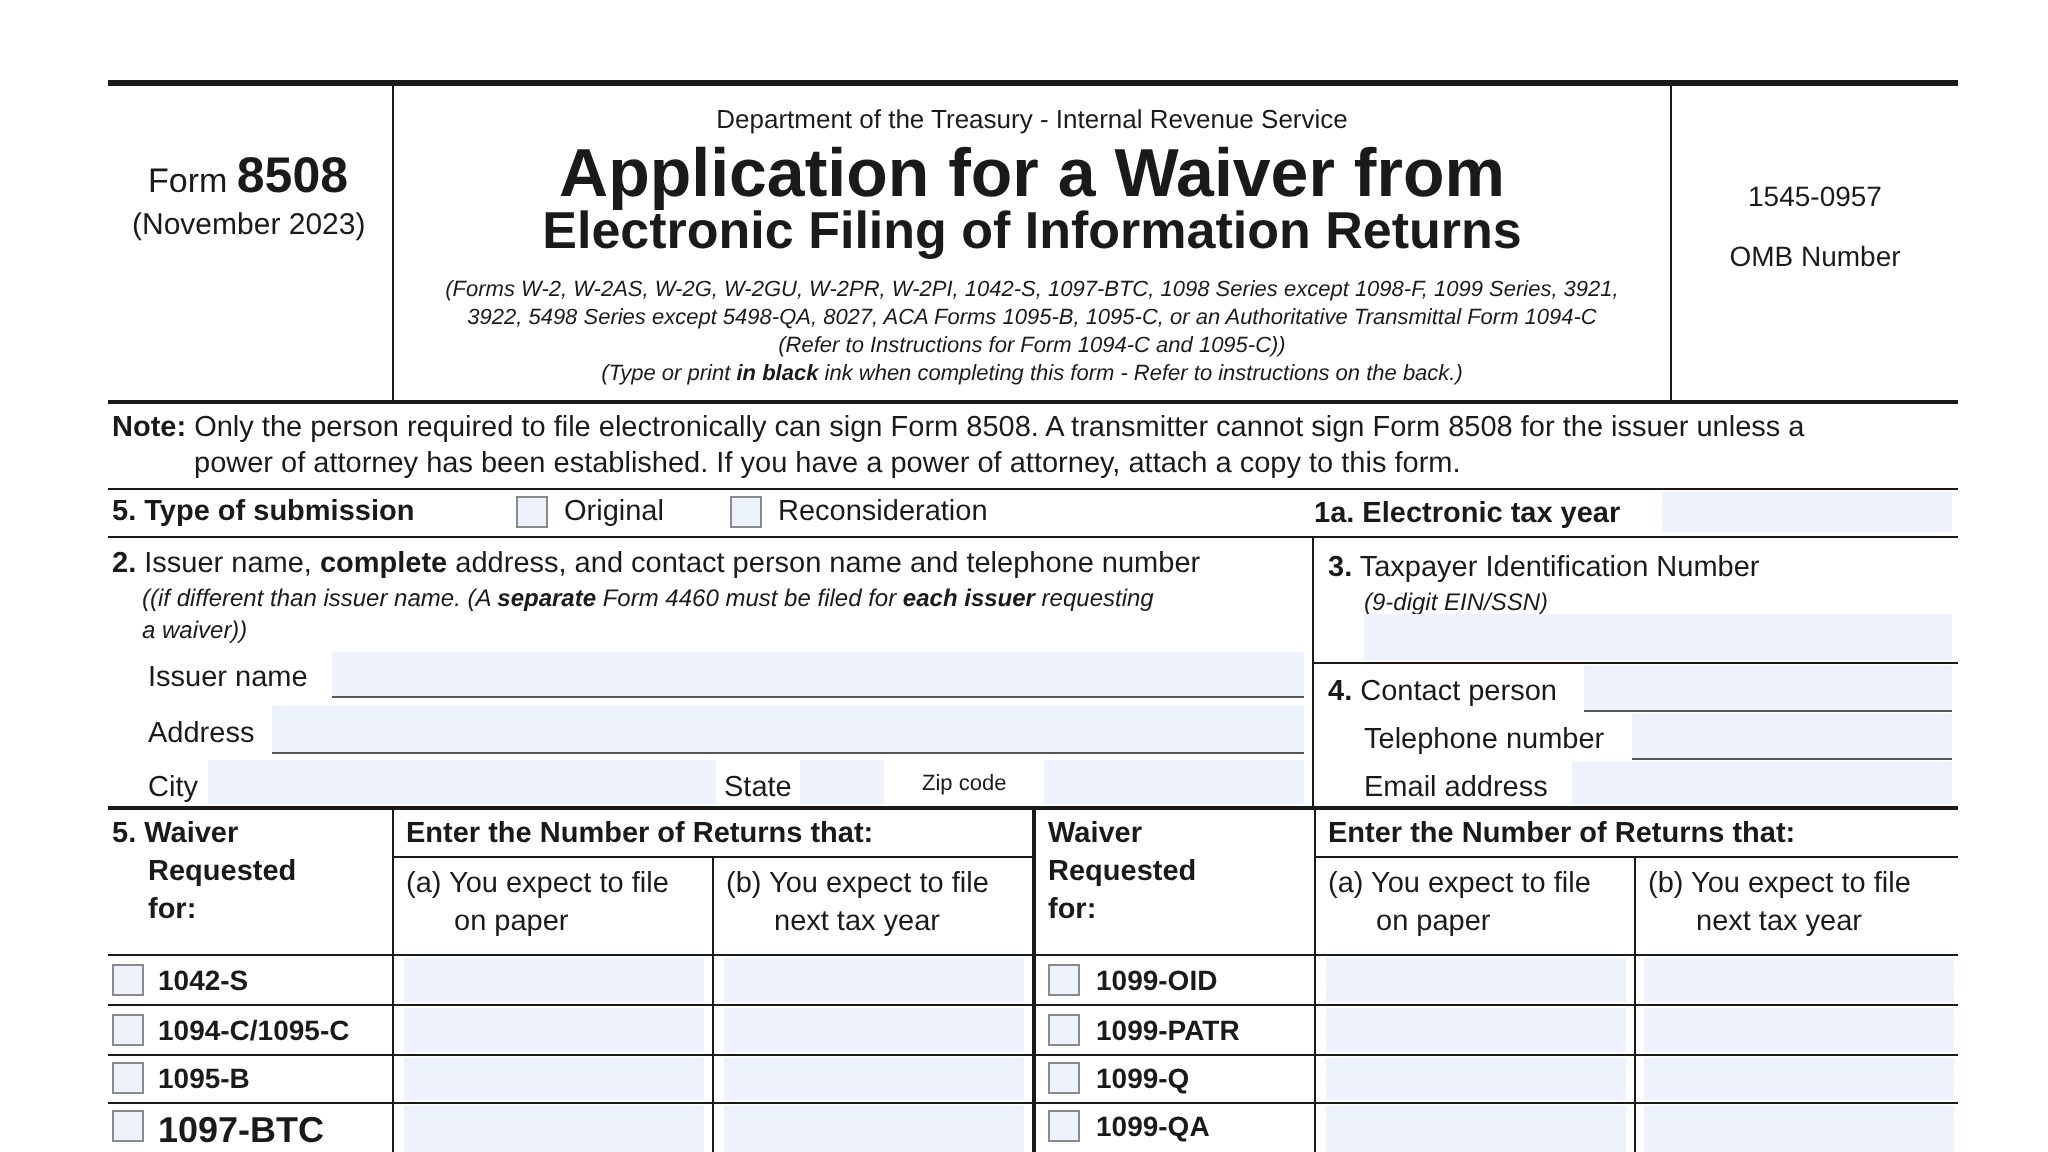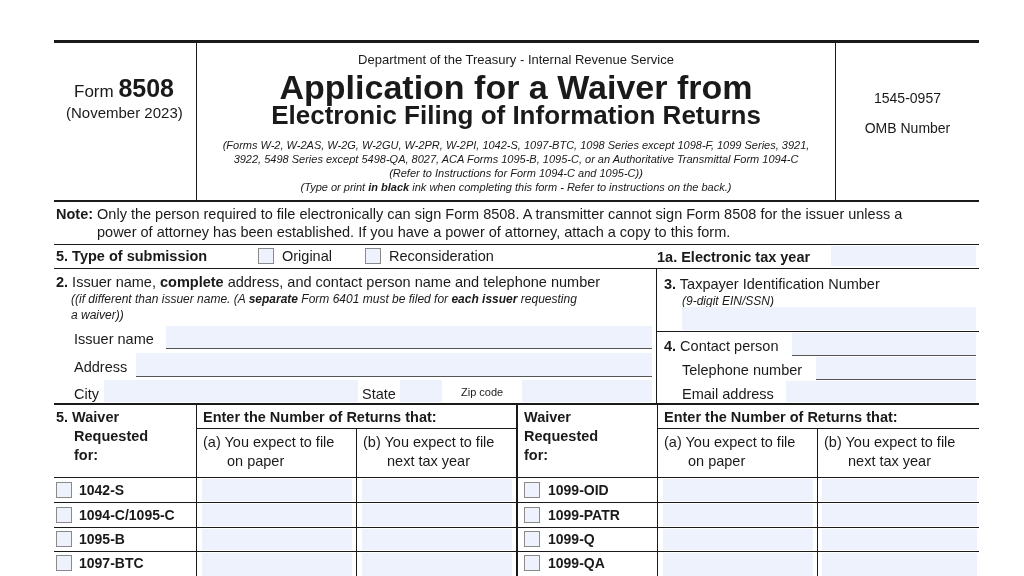--- a/index.html
+++ b/index.html
@@ -60,21 +60,21 @@
   <span></span>
 </div>
 <div class="hline" style="left:54px;top:268px;width:925px;height:1px;"></div>
 
 <div class="vline" style="left:656px;top:269px;width:1px;height:134px;"></div>
 
 <div class="t" style="left:56px;top:274px;font-size:14.5px;">
   <span class="b">2.</span><span> Issuer name, </span><span class="b">complete</span><span> address, and contact person name and telephone number</span>
 </div>
 <div class="t i" style="left:71px;top:292px;font-size:12px;">
-  <span>((if different than issuer name. (A </span><span class="b">separate</span><span> Form 6401 must be filed for </span><span class="b">each issuer</span><span> requesting</span>
+  <span>((if different than issuer name. (A </span><span class="b">separate</span><span> Form 4460 must be filed for </span><span class="b">each issuer</span><span> requesting</span>
 </div>
 <div class="t i" style="left:71px;top:308px;font-size:12px;">a waiver))</div>
 
 <div class="t" style="left:74px;top:331px;font-size:14.5px;">Issuer name</div>
 <div class="field" style="left:166px;top:326px;width:486px;height:22px;"><span></span></div>
 <div class="uline" style="left:166px;top:348px;width:486px;"></div>
 
 <div class="t" style="left:74px;top:359px;font-size:14.5px;">Address</div>
 <div class="field" style="left:136px;top:353px;width:516px;height:23px;"><span></span></div>
 <div class="uline" style="left:136px;top:376px;width:516px;"></div>
@@ -152,21 +152,21 @@
   <div class="field" style="left:362px;top:504px;width:150px;height:22px;"></div>
 </div>
 <div>
   <div class="cb" style="left:56px;top:531px;"></div>
   <div class="t b" style="left:79px;top:531px;font-size:14px;">1095-B</div>
   <div class="field" style="left:202px;top:529px;width:150px;height:21px;"></div>
   <div class="field" style="left:362px;top:529px;width:150px;height:21px;"></div>
 </div>
 <div>
   <div class="cb" style="left:56px;top:555px;"></div>
-  <div class="t b" style="left:79px;top:555px;font-size:14px;text-align:center;">1097-BTC</div>
+  <div class="t b" style="left:79px;top:555px;font-size:18px;text-align:center;">1097-BTC</div>
   <div class="field" style="left:202px;top:553px;width:150px;height:23px;"></div>
   <div class="field" style="left:362px;top:553px;width:150px;height:23px;"></div>
 </div>
 
 <div>
   <div class="cb" style="left:524px;top:482px;"></div>
   <div class="t b" style="left:548px;top:482px;font-size:14px;">1099-OID</div>
   <div class="field" style="left:663px;top:479px;width:150px;height:22px;"></div>
   <div class="field" style="left:822px;top:479px;width:155px;height:22px;"></div>
 </div>

